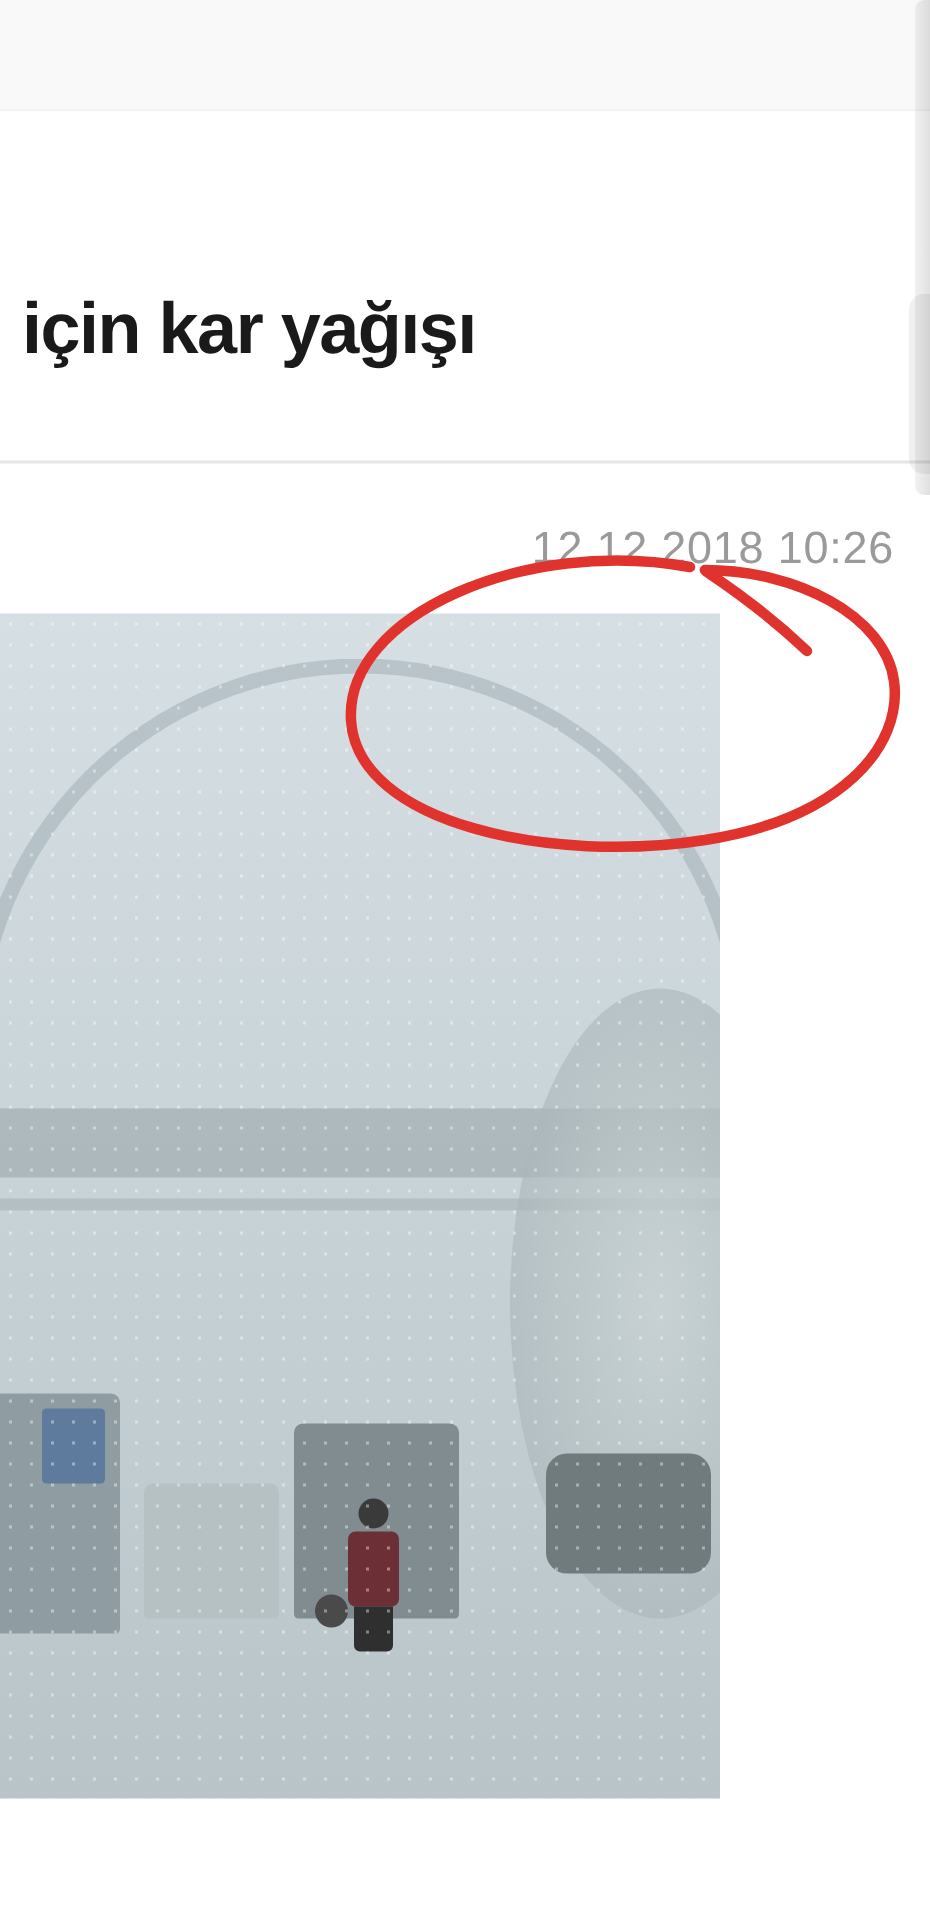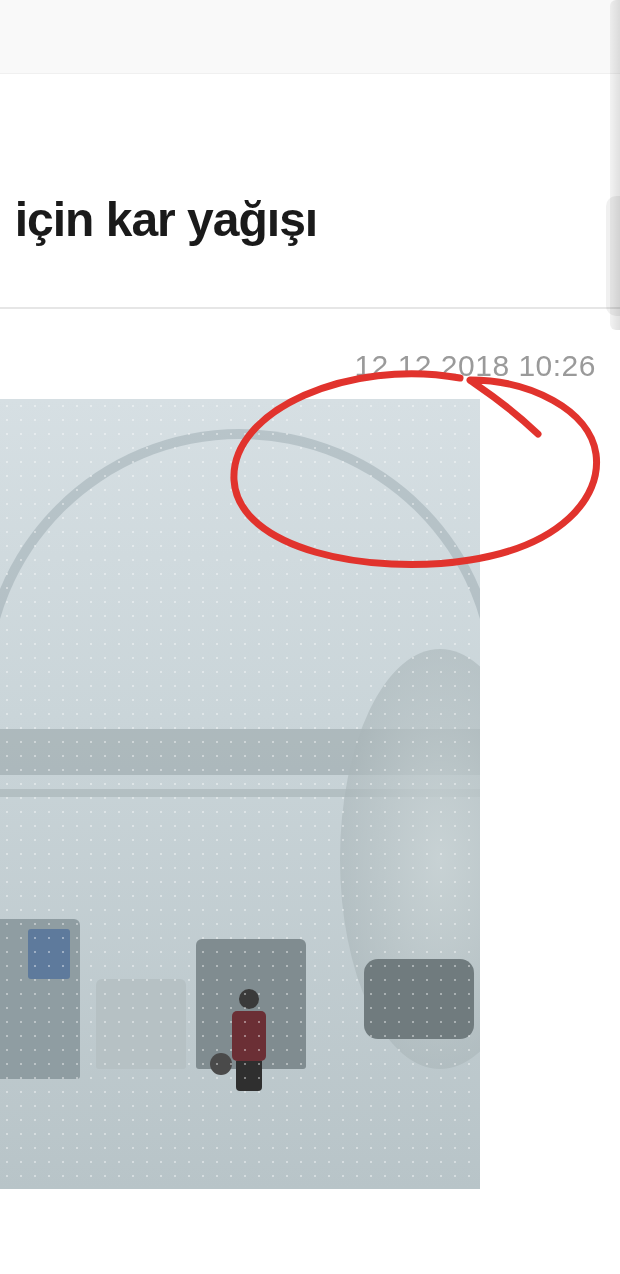--- a/index.html
+++ b/index.html
@@ -29,21 +29,21 @@
     .headline {
       font-size: 48px;
       font-weight: 900;
       color: #1a1a1a;
       letter-spacing: -1px;
       line-height: 1.1;
       white-space: nowrap;
     }
     .timestamp-row {
       text-align: right;
-      padding: 40px 24px 16px 0;
+      padding: 40px 24px 26px 0;
       position: relative;
     }
     .timestamp {
       font-size: 30px;
       color: #9a9a9a;
       font-weight: 400;
       letter-spacing: 0.5px;
     }
     .annotation-circle {
       position: absolute;

